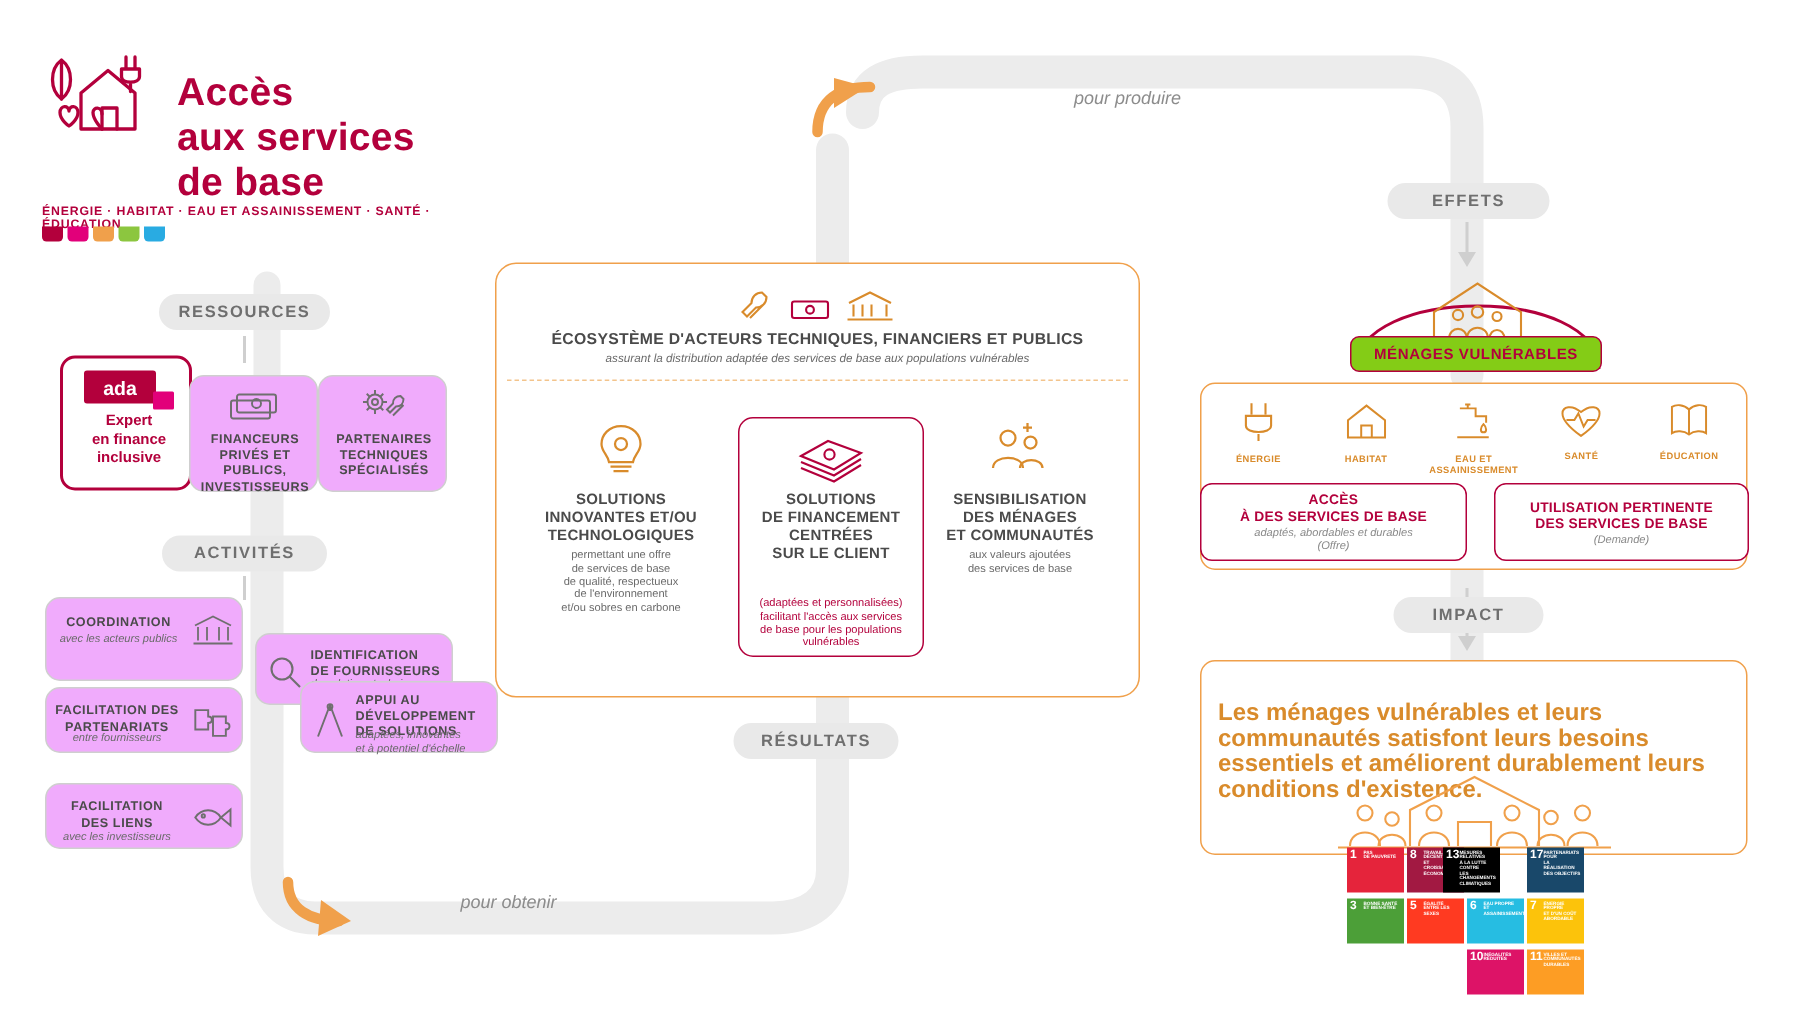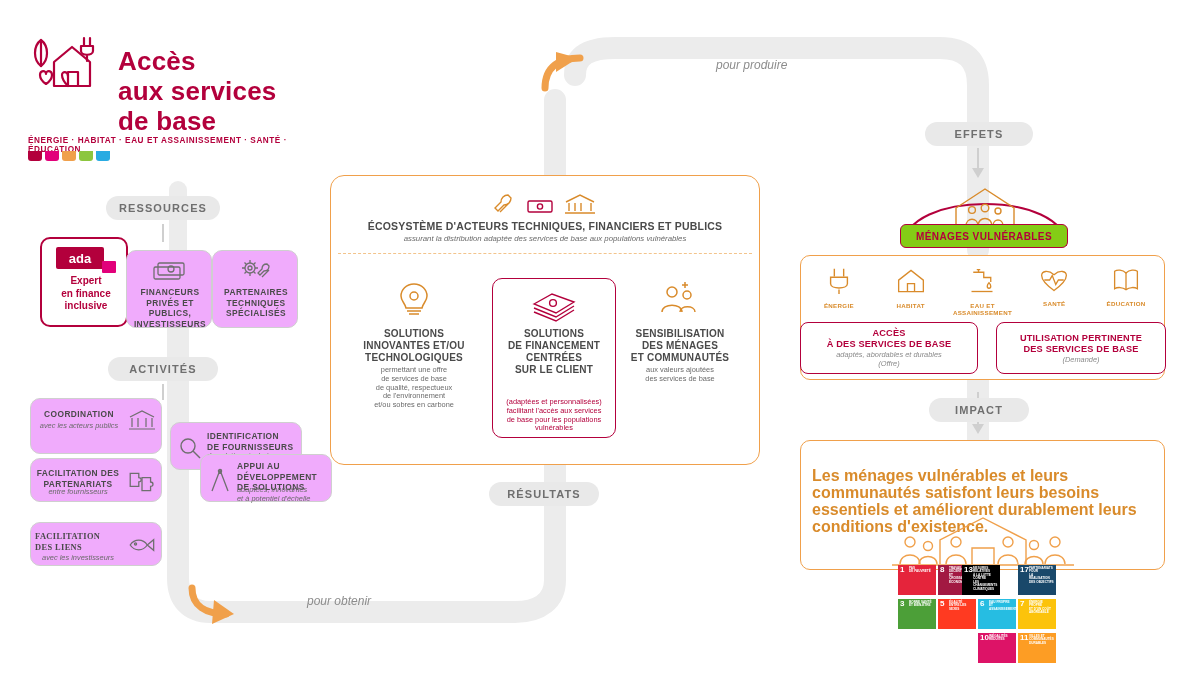--- a/index.html
+++ b/index.html
@@ -247,21 +247,21 @@
         </g>
     </svg>
     <div class="abs t1" style="left:36px;top:6px;width:92px;white-space:pre-line;">APPUI AU
 DÉVELOPPEMENT
 DE SOLUTIONS</div>
     <div class="abs t2" style="left:36px;top:30px;width:92px;white-space:pre-line;">adaptées, innovantes
 et à potentiel d'échelle</div>
   </div>
 
   <div class="abs box" style="left:30px;top:522px;width:132px;height:44px;">
-    <div class="abs t1" style="left:4px;top:9px;width:86px;white-space:pre-line;font-family:Liberation Serif, serif;">FACILITATION
+    <div class="abs t1" style="left:4px;top:9px;width:86px;text-align:center;white-space:pre-line;">FACILITATION
 DES LIENS</div>
     <div class="abs t2" style="left:4px;top:30px;width:86px;text-align:center;">avec les investisseurs</div>
     <svg viewBox="0 0 30 22" style="position:absolute;left:96px;top:10px;width:32px;height:24px;">
       <g fill="none" stroke="#6f6f6f" stroke-width="1.2">
         <path d="M3,11 C7,5 15,5 19,11 C15,17 7,17 3,11 Z"></path>
         <path d="M19,11 L25,6 L25,16 Z"></path>
           <circle cx="8" cy="10" r="1"></circle>
       </g>
     </svg>
   </div>

